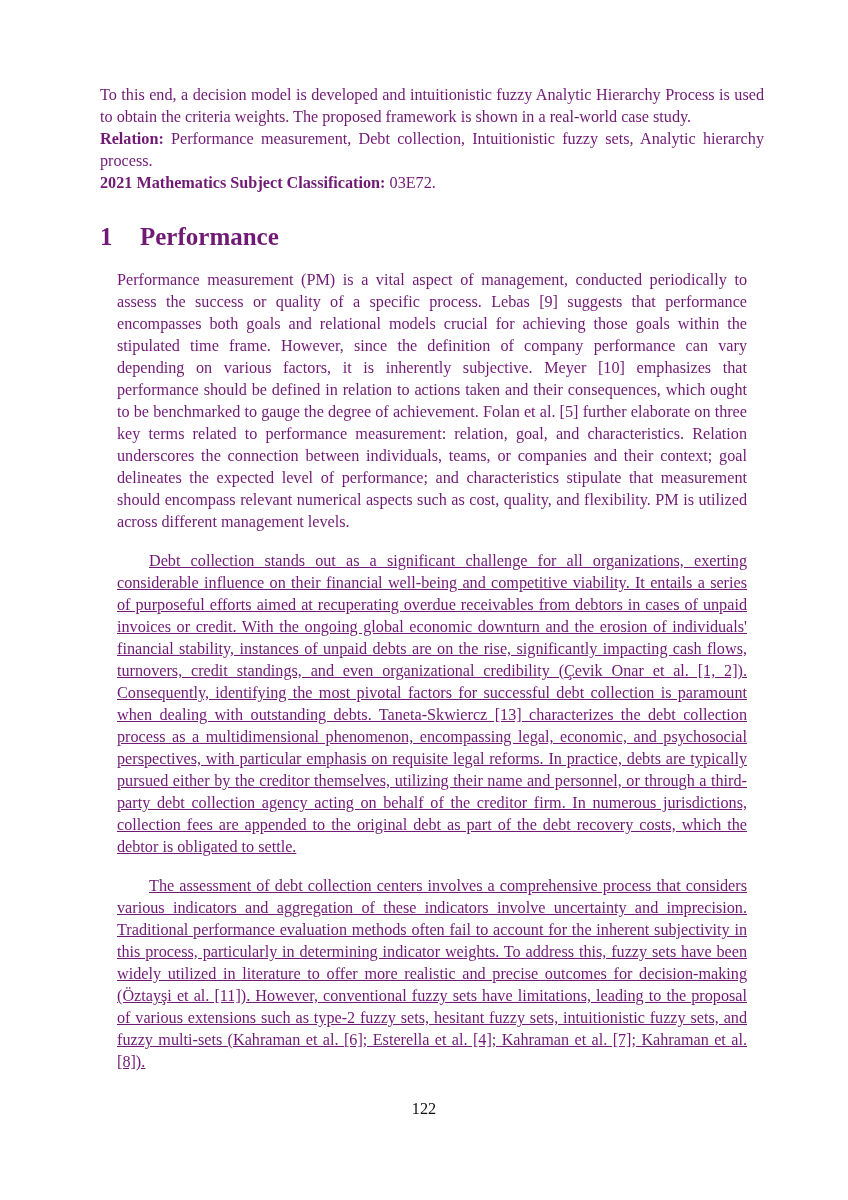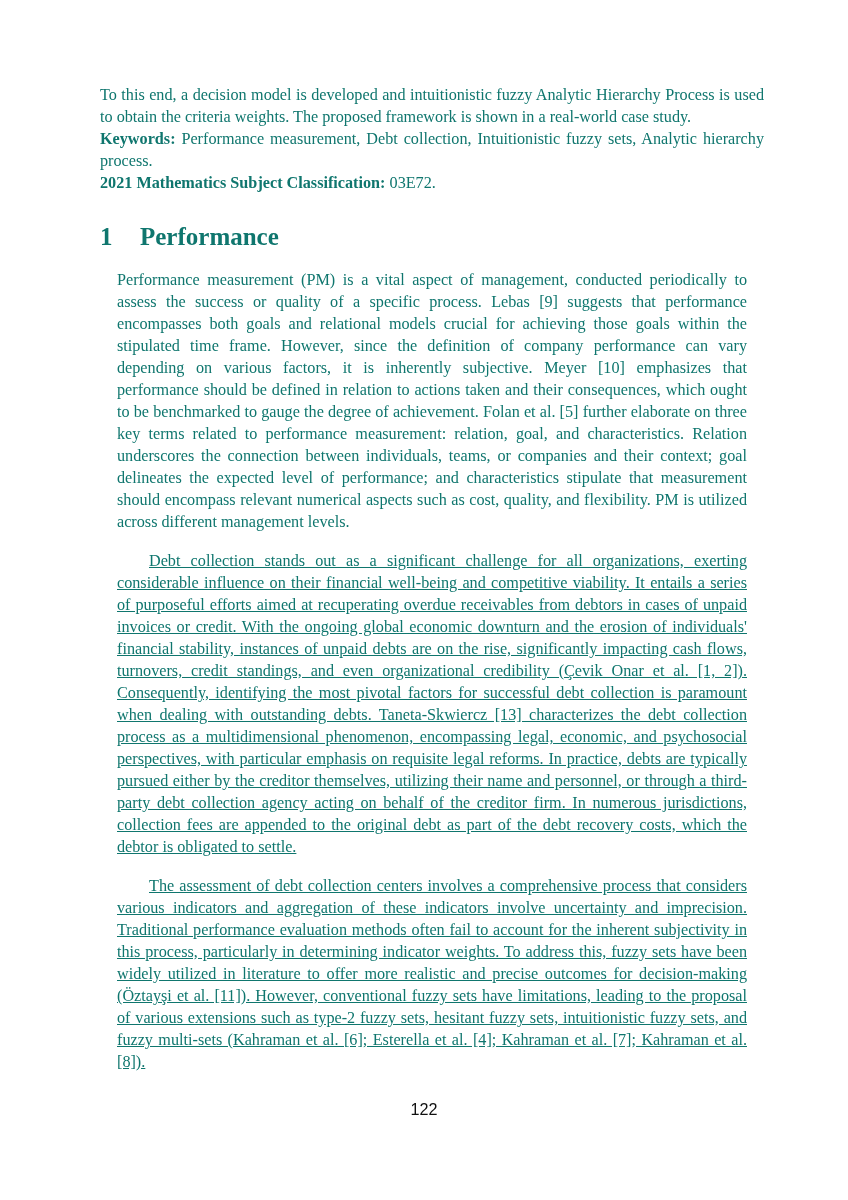--- a/index.html
+++ b/index.html
@@ -1,43 +1,43 @@
 <!DOCTYPE html>
 <html><head>
 <meta charset="utf-8">
 <style>
   html, body { margin: 0; padding: 0; background: #ffffff; }
   body { width: 848px; height: 1200px; position: relative; overflow: hidden; }
   .page {
     position: absolute; left: 100px; top: 84px; width: 664px;
     font-family: "Liberation Serif", serif; font-size: 16.2px; line-height: 22px;
-    color: #0f766e;
+    color: #701a75;
   }
   .abstract-line { text-align: justify; text-align-last: left; margin: 0; }
   .kw { margin: 0; text-align: justify; }
   .kw b, .msc b { font-weight: bold; }
   .msc { margin: 0; }
   .section-heading {
     font-family: "Liberation Serif", serif; font-weight: bold; font-size: 25px;
     line-height: 30px; margin: 28px 0 17px 0; display: flex;
   }
   .section-heading .num { width: 40px; }
   .para { margin: 17px; text-align: justify; hyphens: none; }
   .para.indent { text-indent: 32px; text-decoration: underline; }
   .page-number {
     position: absolute; top: 1100px; left: 0; width: 848px; text-align: center;
-    font-family: Liberation Sans, sans-serif; font-size: 16.2px; color: #111111;
+    font-family: Liberation Serif, serif; font-size: 16.2px; color: #111111;
   }
 </style>
 </head>
 <body>
 
 <div class="page">
   <p class="abstract-line">To this end, a decision model is developed and intuitionistic fuzzy Analytic Hierarchy Process is used to obtain the criteria weights. The proposed framework is shown in a real-world case study.</p>
-  <p class="kw"><b>Keywords:</b><span> Performance measurement, Debt collection, Intuitionistic fuzzy sets, Analytic hierarchy process.</span></p>
+  <p class="kw"><b>Relation:</b><span> Performance measurement, Debt collection, Intuitionistic fuzzy sets, Analytic hierarchy process.</span></p>
   <p class="msc"><b>2021 Mathematics Subject Classification:</b><span> 03E72.</span></p>
 
   <h1 class="section-heading">
     <span class="num">1</span>
     <span>Performance</span>
   </h1>
 
   <p class="para">Performance measurement (PM) is a vital aspect of management, conducted periodically to assess the success or quality of a specific process. Lebas [9] suggests that performance encompasses both goals and relational models crucial for achieving those goals within the stipulated time frame. However, since the definition of company performance can vary depending on various factors, it is inherently subjective. Meyer [10] emphasizes that performance should be defined in relation to actions taken and their consequences, which ought to be benchmarked to gauge the degree of achievement. Folan et al. [5] further elaborate on three key terms related to performance measurement: relation, goal, and characteristics. Relation underscores the connection between individuals, teams, or companies and their context; goal delineates the expected level of performance; and characteristics stipulate that measurement should encompass relevant numerical aspects such as cost, quality, and flexibility. PM is utilized across different management levels.</p>
   <p class="para indent">Debt collection stands out as a significant challenge for all organizations, exerting considerable influence on their financial well-being and competitive viability. It entails a series of purposeful efforts aimed at recuperating overdue receivables from debtors in cases of unpaid invoices or credit. With the ongoing global economic downturn and the erosion of individuals' financial stability, instances of unpaid debts are on the rise, significantly impacting cash flows, turnovers, credit standings, and even organizational credibility (Çevik Onar et al. [1, 2]). Consequently, identifying the most pivotal factors for successful debt collection is paramount when dealing with outstanding debts. Taneta-Skwiercz [13] characterizes the debt collection process as a multidimensional phenomenon, encompassing legal, economic, and psychosocial perspectives, with particular emphasis on requisite legal reforms. In practice, debts are typically pursued either by the creditor themselves, utilizing their name and personnel, or through a third-party debt collection agency acting on behalf of the creditor firm. In numerous jurisdictions, collection fees are appended to the original debt as part of the debt recovery costs, which the debtor is obligated to settle.</p>
   <p class="para indent">The assessment of debt collection centers involves a comprehensive process that considers various indicators and aggregation of these indicators involve uncertainty and imprecision. Traditional performance evaluation methods often fail to account for the inherent subjectivity in this process, particularly in determining indicator weights. To address this, fuzzy sets have been widely utilized in literature to offer more realistic and precise outcomes for decision-making (Öztayşi et al. [11]). However, conventional fuzzy sets have limitations, leading to the proposal of various extensions such as type-2 fuzzy sets, hesitant fuzzy sets, intuitionistic fuzzy sets, and fuzzy multi-sets (Kahraman et al. [6]; Esterella et al. [4]; Kahraman et al. [7]; Kahraman et al. [8]).</p>

